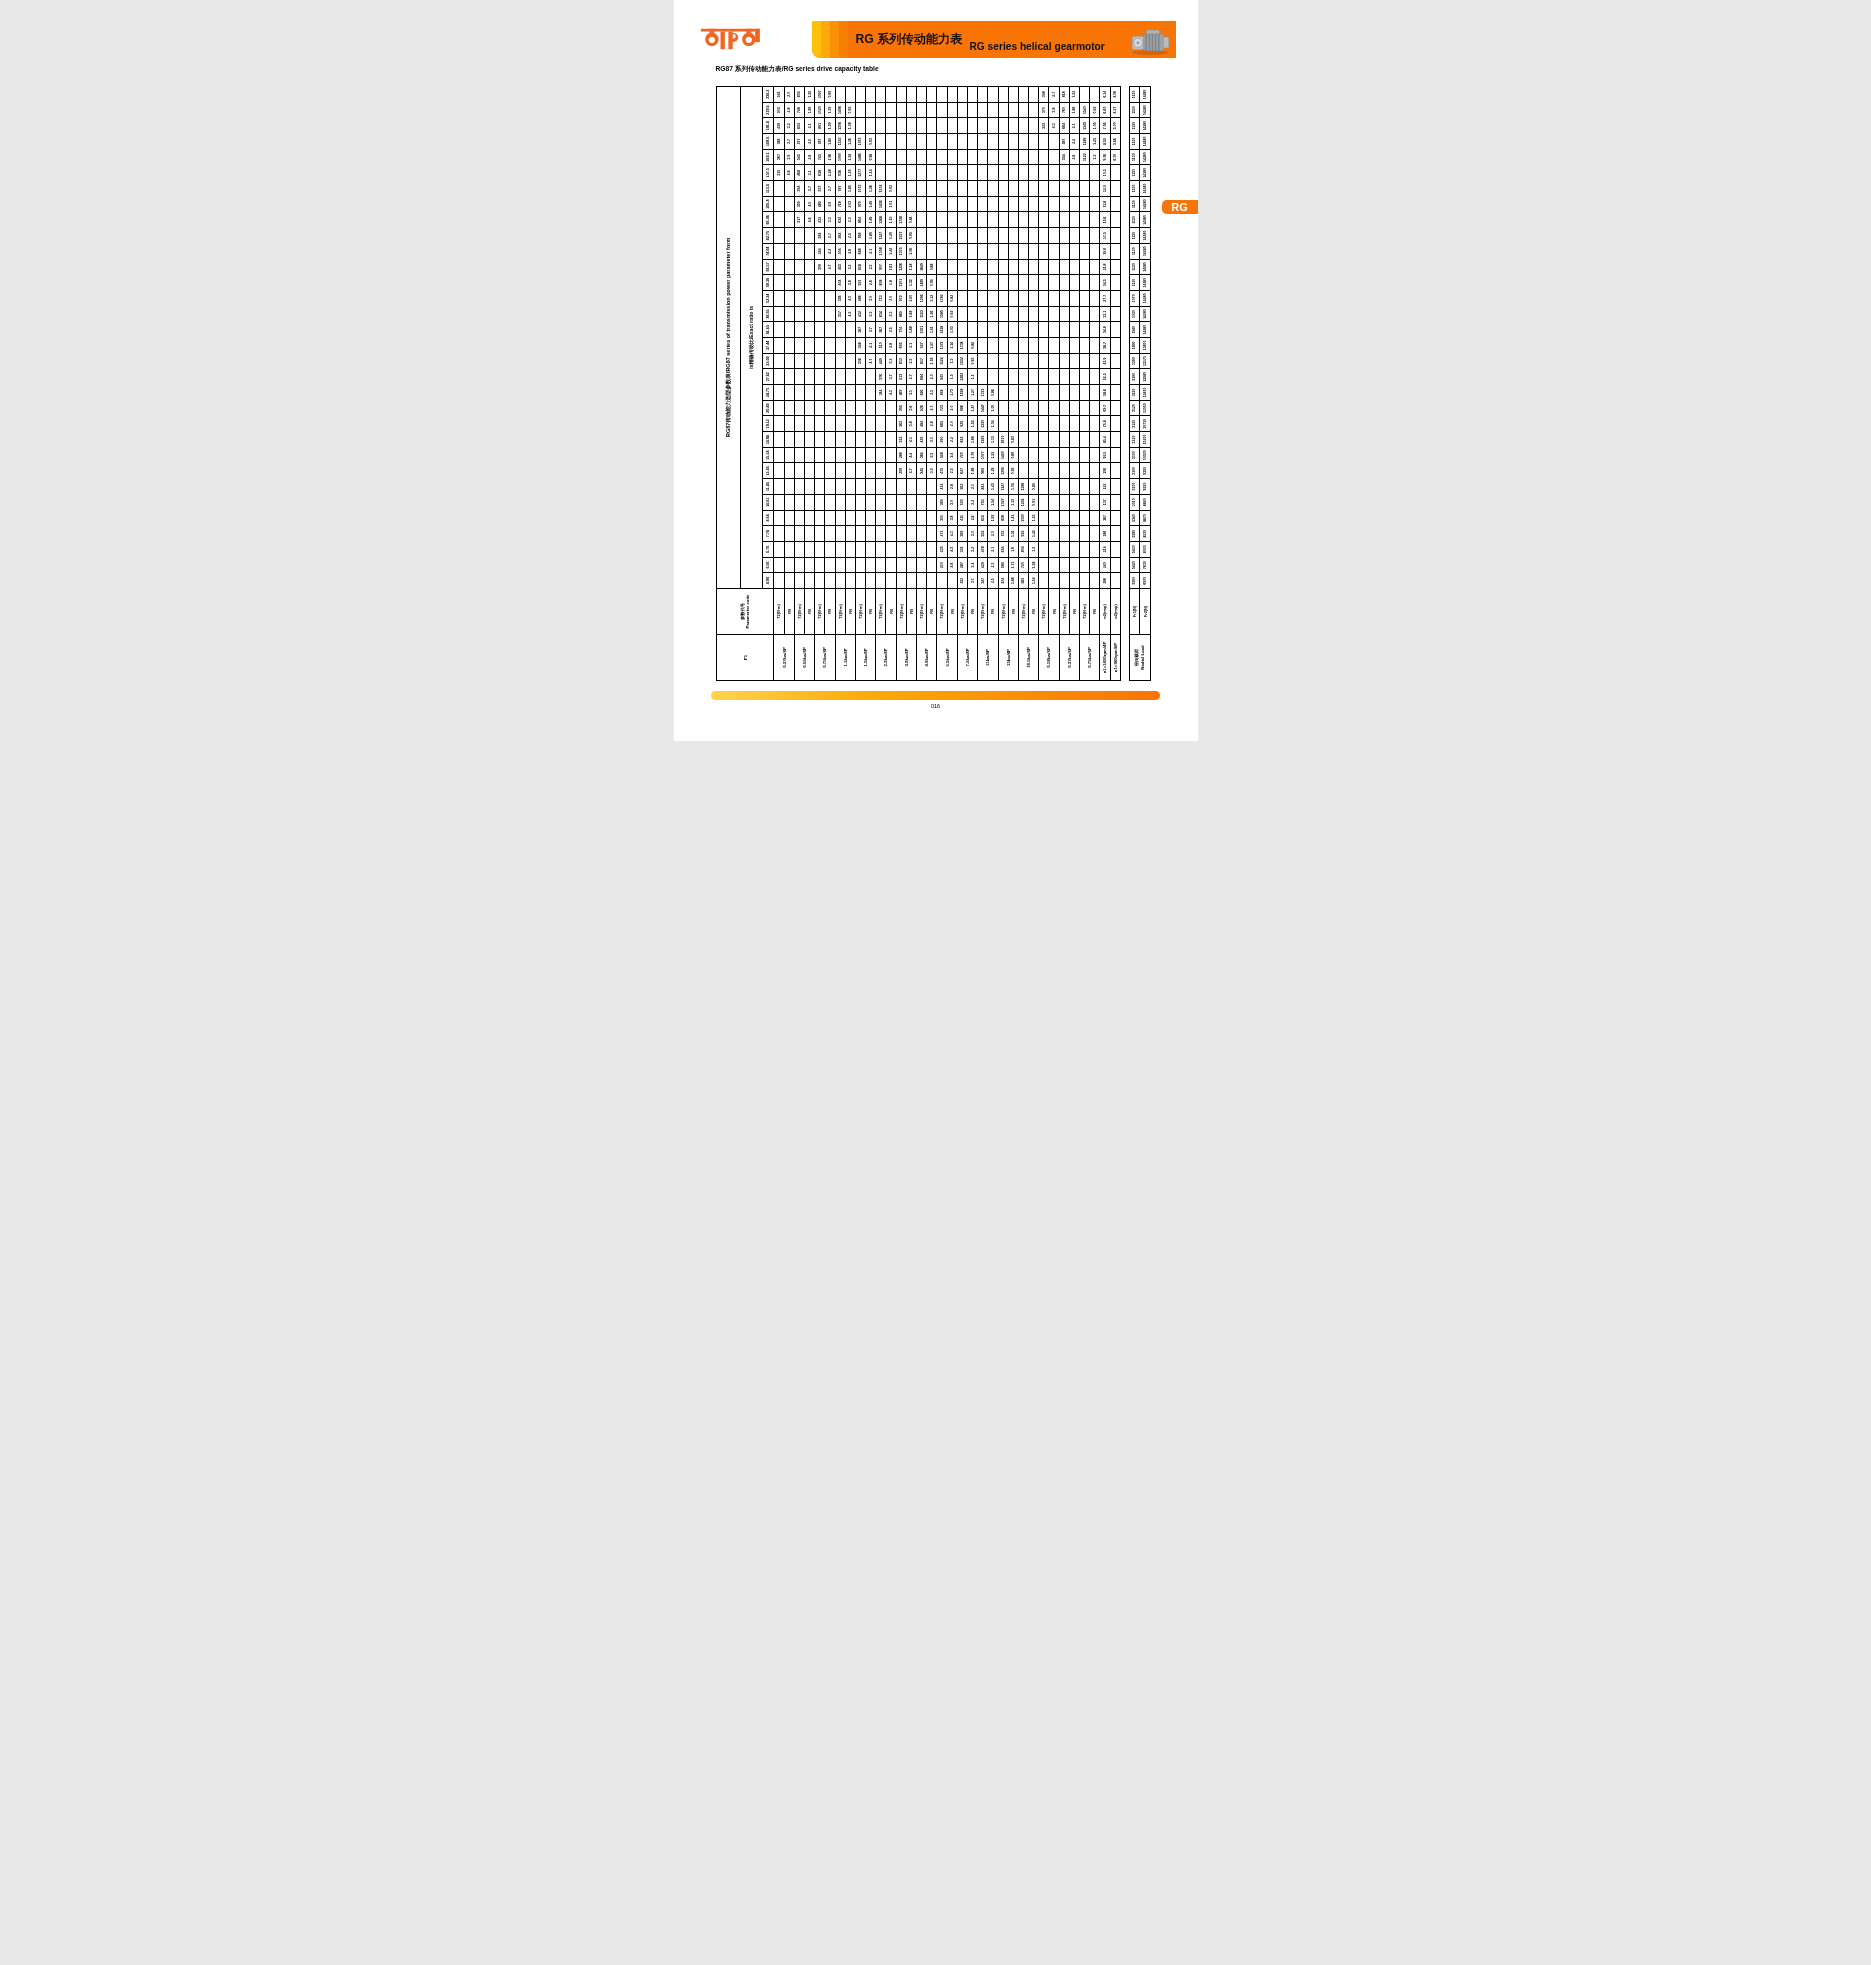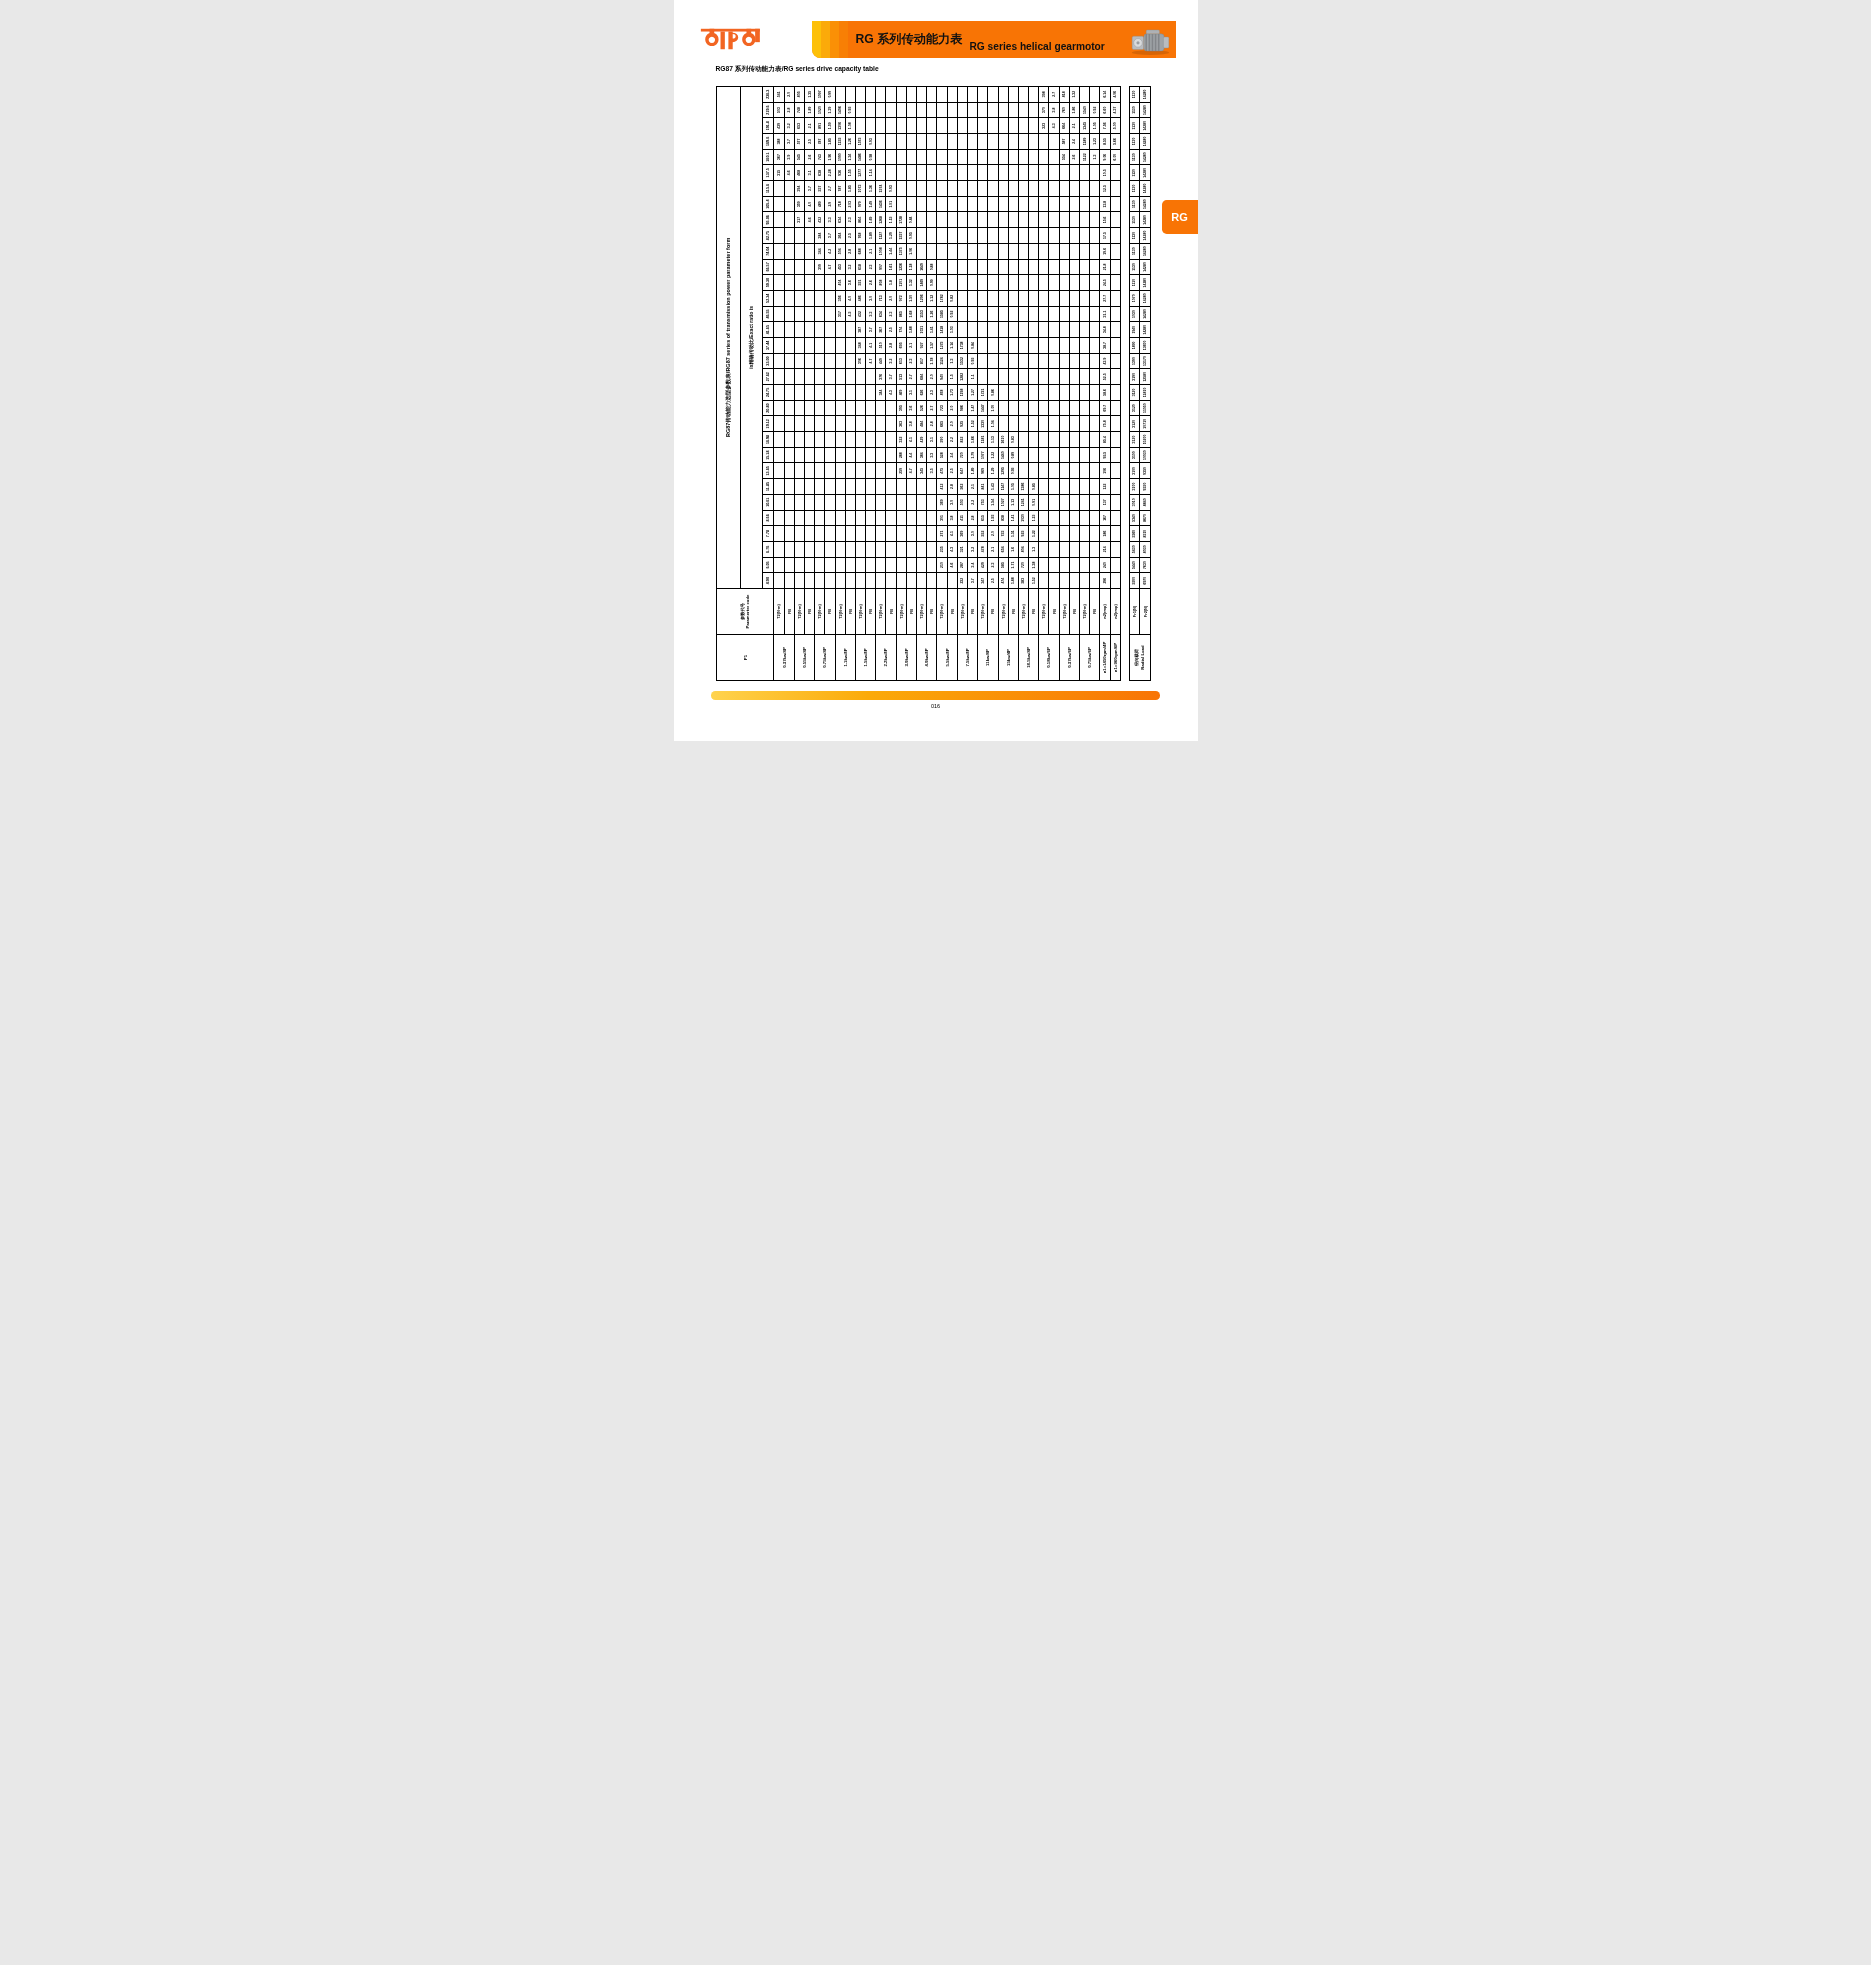--- a/index.html
+++ b/index.html
@@ -11,21 +11,21 @@
   .band .stripe{position:absolute;top:0;bottom:0;width:9px;}
   .band .s1{left:0;background:#fdc008;border-bottom-left-radius:8.6px;}
   .band .s2{left:9px;background:#fbaa09;}
   .band .s3{left:18px;background:#fa9006;}
   .band .s4{left:27px;background:#f87f05;}
   .band-text{position:absolute;left:44px;top:0;height:100%;display:flex;align-items:center;gap:7px;white-space:nowrap;}
   .band-cn{font-size:12.2px;font-weight:bold;color:#111;}
   .band-en{font-size:10.2px;font-weight:bold;color:#111;margin-top:13px;}
   .motor{position:absolute;right:3.1px;top:3.9px;}
   .page-title{position:absolute;left:42px;top:65px;font-size:6.7px;font-weight:bold;color:#000;white-space:nowrap;}
-  .rg-tab{position:absolute;right:0;top:200px;width:36px;height:34px;background:#f87405;border-top-left-radius:4.7px;border-bottom-left-radius:4.7px;display:flex;align-items:center;justify-content:center;color:#fff;font-size:11px;font-weight:bold;}
+  .rg-tab{position:absolute;right:0;top:200px;width:36px;height:14px;background:#f87405;border-top-left-radius:4.7px;border-bottom-left-radius:4.7px;display:flex;align-items:center;justify-content:center;color:#fff;font-size:11px;font-weight:bold;}
 
   
   .rot-wrap{position:absolute;left:42px;top:85px;width:596px;height:433px;transform-origin:0 0;transform:translateY(596px) rotate(-90deg);}
   table.grid{border-collapse:collapse;table-layout:fixed;width:595px;}
   table.grid td,table.grid th{border:0.4px solid #000;padding:0;text-align:center;vertical-align:middle;color:#000;background:#fff;font-weight:bold;overflow:hidden;}
   table.grid{border:0.8px solid #000;}
   .c-data{font-size:3.5px;}
   .c-ratio{font-size:3.7px;}
   .c-title{font-size:5.5px;height:23px;}
   .c-is{font-size:5.1px;height:21px;}

